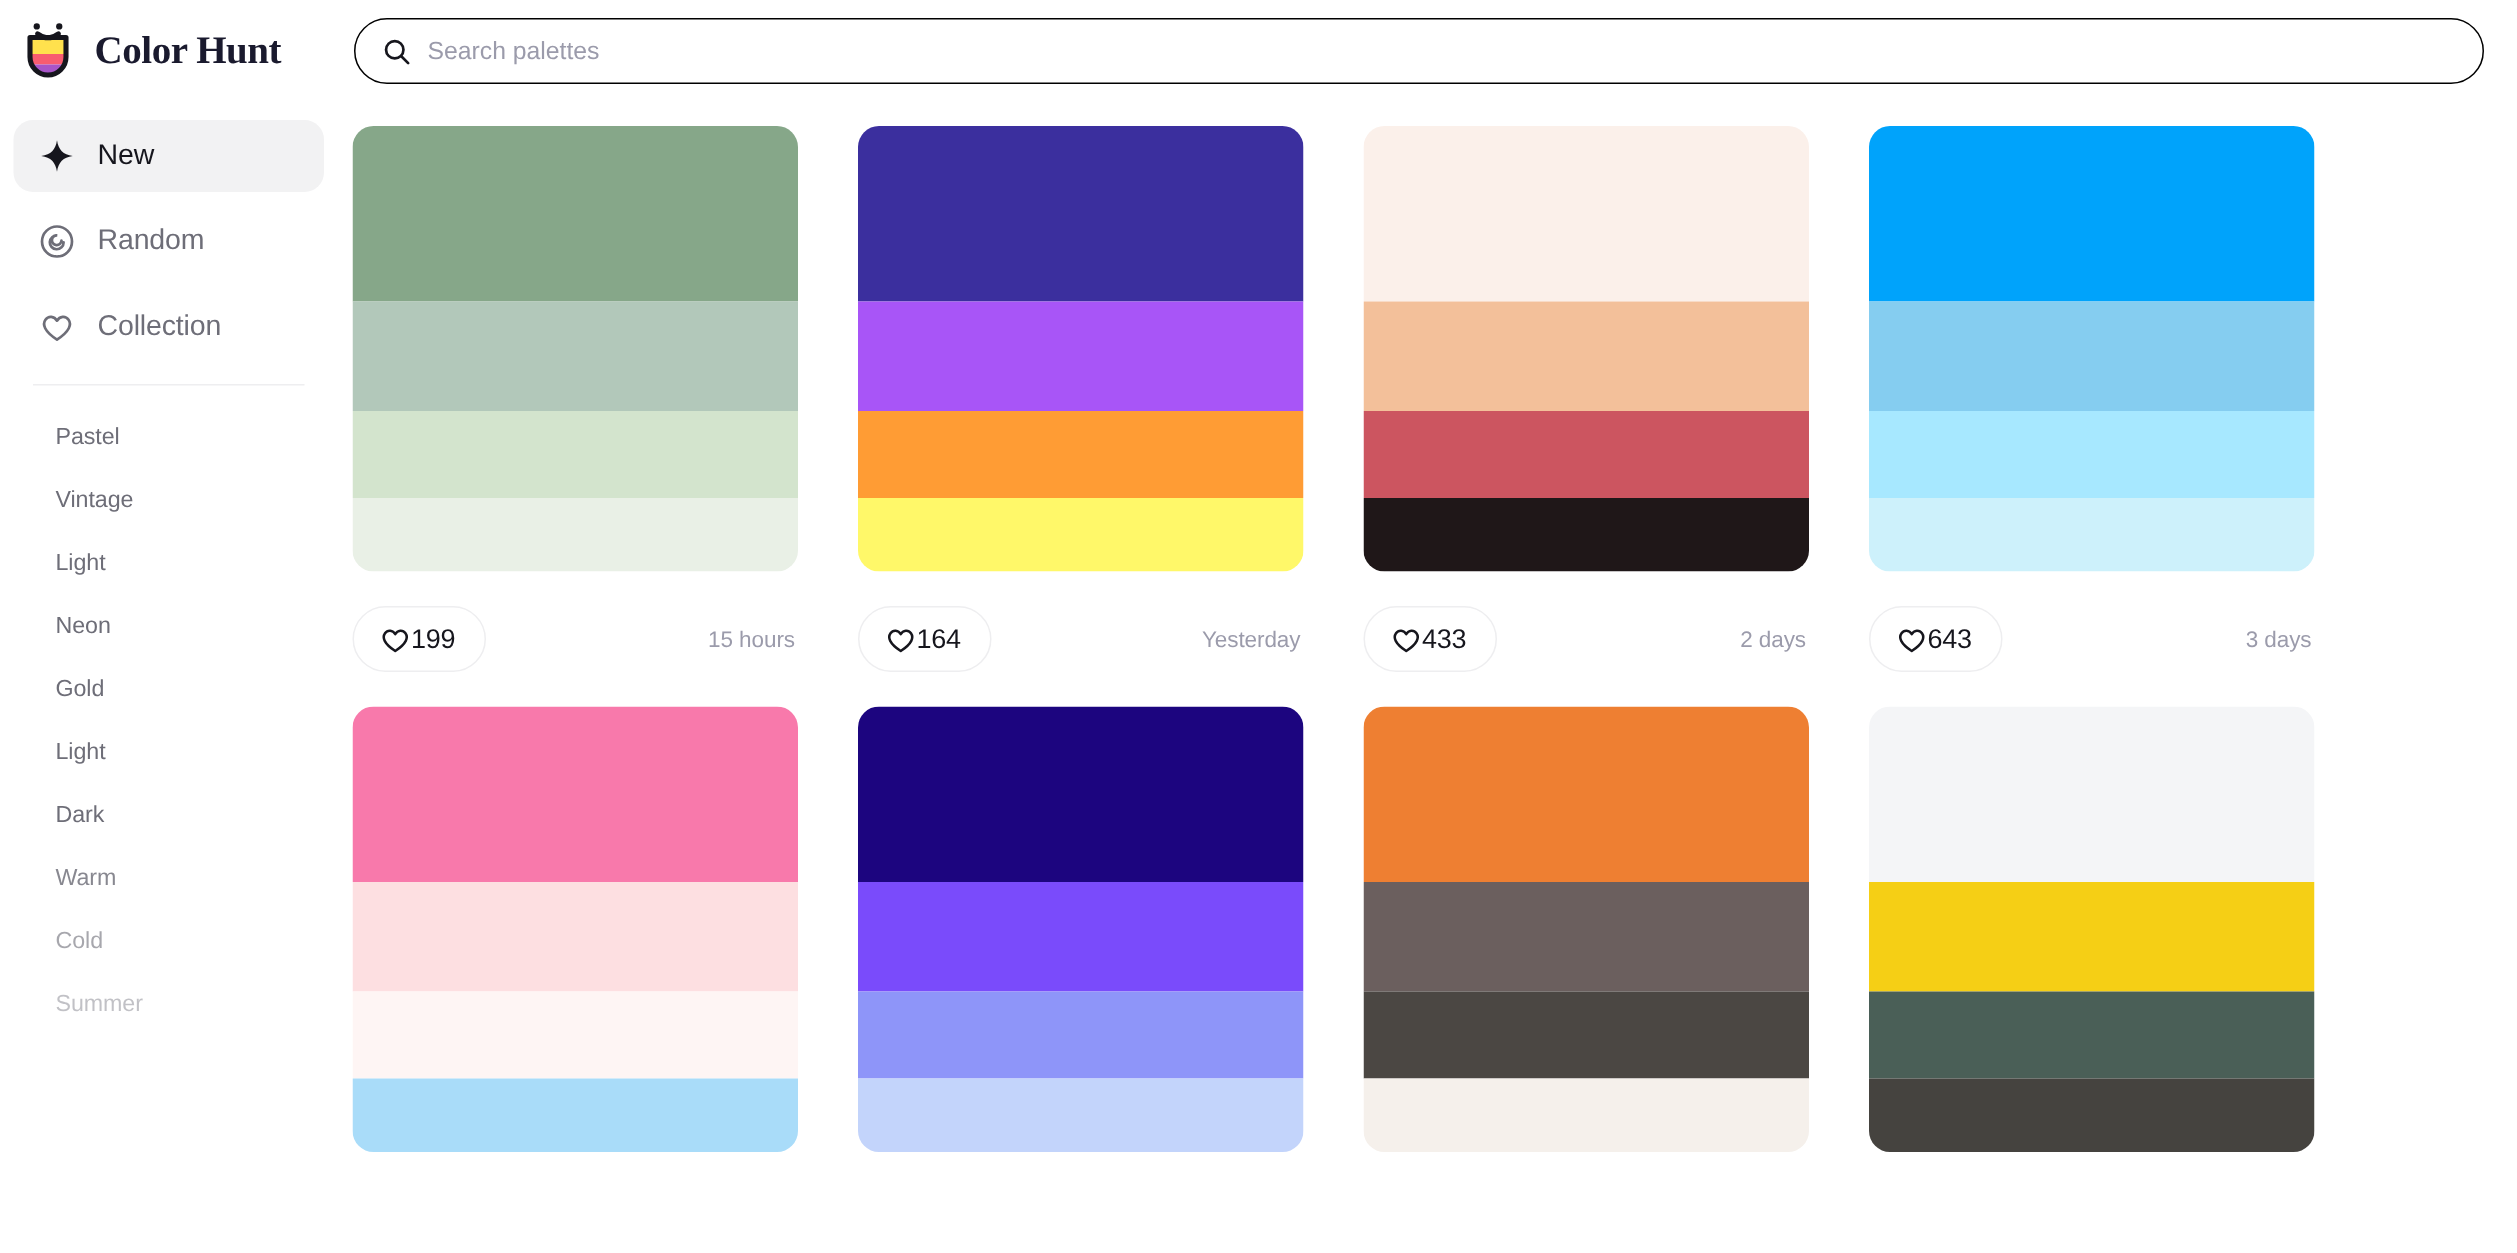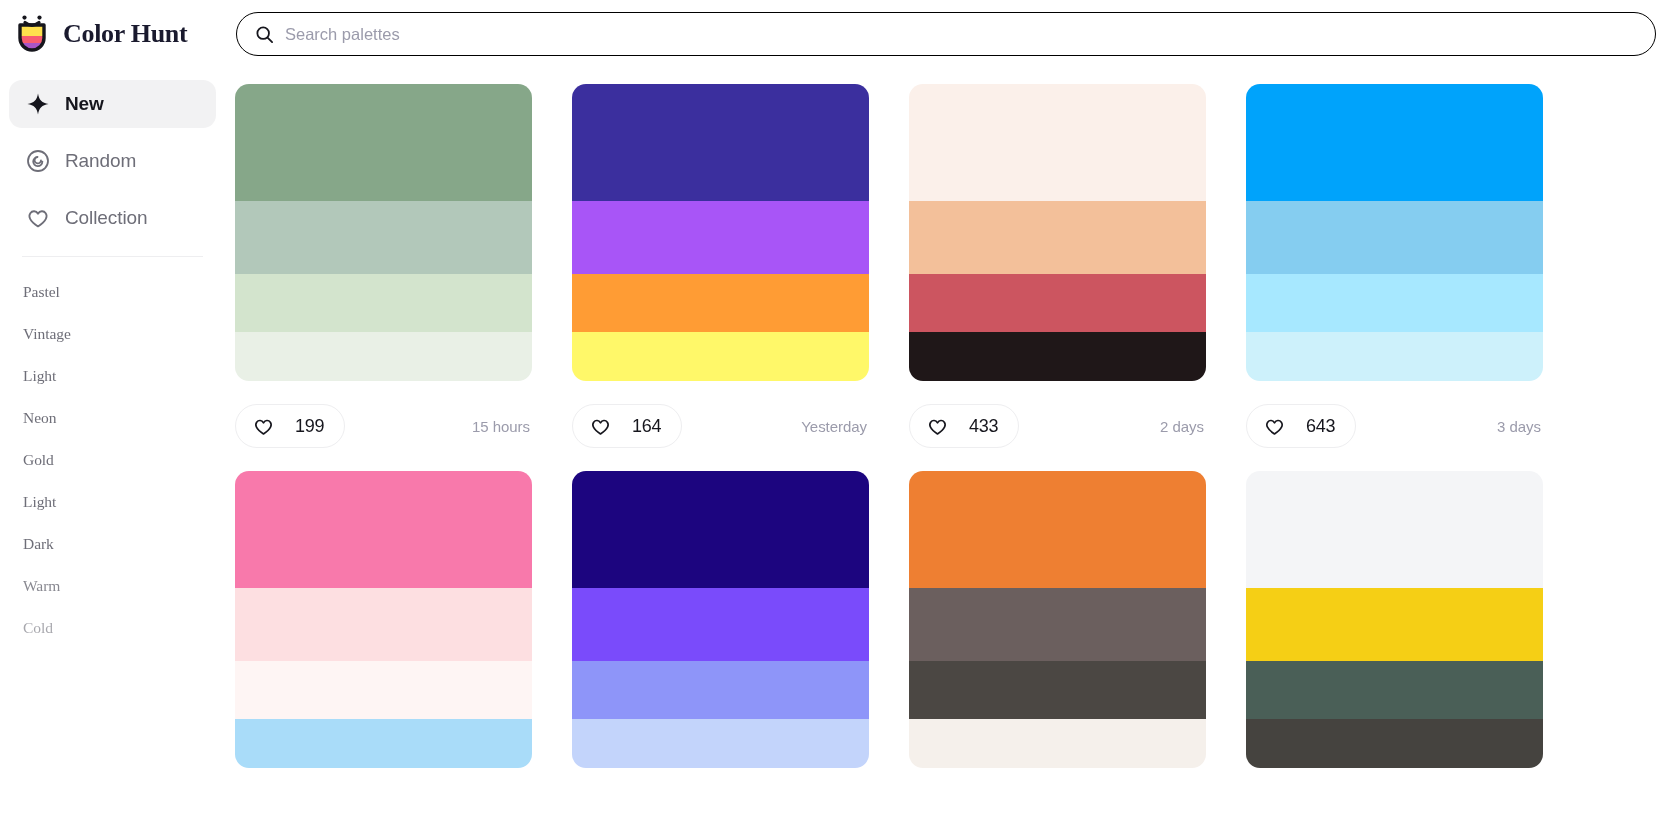--- a/index.html
+++ b/index.html
@@ -56,28 +56,28 @@
   }
   .nav-item {
     display: flex; align-items: center; gap: 15px;
     height: 48px; margin: 0 9px 9px 9px;
     padding-left: 17px; border-radius: 13px;
     cursor: pointer;
   }
   .nav-item.active { background: #f2f2f3; }
   .nav-icon { width: 24px; height: 24px; flex: none; display: block; }
   .nav-label { font-size: 19px; color: #6e6e78; letter-spacing: -0.1px; }
-  .nav-item.active .nav-label { color: #16161d; font-weight: 700; }
+  .nav-item.active .nav-label { color: #16161d; font-weight: 400; }
 
   .divider {
     height: 1px; background: #eeeef0;
     margin: 14px 22px 14px 22px;
   }
 
-  .tags { padding-left: 23px; font-family: Liberation Serif, serif; }
+  .tags { padding-left: 37px; }
   .tag {
     font-size: 15.5px; color: #6e6e78;
     height: 42px; line-height: 42px;
     cursor: pointer; letter-spacing: -0.05px;
   }
 
   
   .main {
     position: absolute; top: 68px; left: 225px;
     width: 1453px; height: 767px;
@@ -98,21 +98,21 @@
     cursor: pointer;
   }
   .swatch { width: 100%; }
   .card-meta {
     height: 90px;
     display: flex; align-items: center;
     justify-content: space-between;
     padding-right: 2px;
   }
   .like-btn {
-    display: flex; align-items: center; gap: 21px;
+    display: flex; align-items: center; gap: 0;
     height: 44px; padding: 0 20px 0 17px;
     border: 1px solid #eeeef0; border-radius: 22px;
     background: #fff; cursor: pointer;
   }
   .heart-icon { width: 21px; height: 21px; display: block; flex: none; }
   .like-count {
     font-size: 18px; color: #16161d; letter-spacing: -0.2px;
   }
   .time-label { font-size: 15px; color: #9b9bab; letter-spacing: -0.05px; }
 </style>
@@ -184,20 +184,21 @@
     <div class="tags" id="tag-list">
         <div class="tag" style="opacity: 1;">Pastel</div>
         <div class="tag" style="opacity: 1;">Vintage</div>
         <div class="tag" style="opacity: 1;">Light</div>
         <div class="tag" style="opacity: 1;">Neon</div>
         <div class="tag" style="opacity: 1;">Gold</div>
         <div class="tag" style="opacity: 1;">Light</div>
         <div class="tag" style="opacity: 1;">Dark</div>
         <div class="tag" style="opacity: 0.82;">Warm</div>
         <div class="tag" style="opacity: 0.6;">Cold</div>
+        <div class="tag" style="opacity: 0.42;">Summer</div>
       </div>
   </div>
 
   <div class="main">
     <div class="grid" id="palette-grid">
         <div class="card">
           <div class="swatches">
             <div class="swatch" style="background: rgb(134, 167, 137); height: 39.5%;"></div>
             <div class="swatch" style="background: rgb(178, 200, 186); height: 24.5%;"></div>
             <div class="swatch" style="background: rgb(211, 228, 205); height: 19.5%;"></div>

